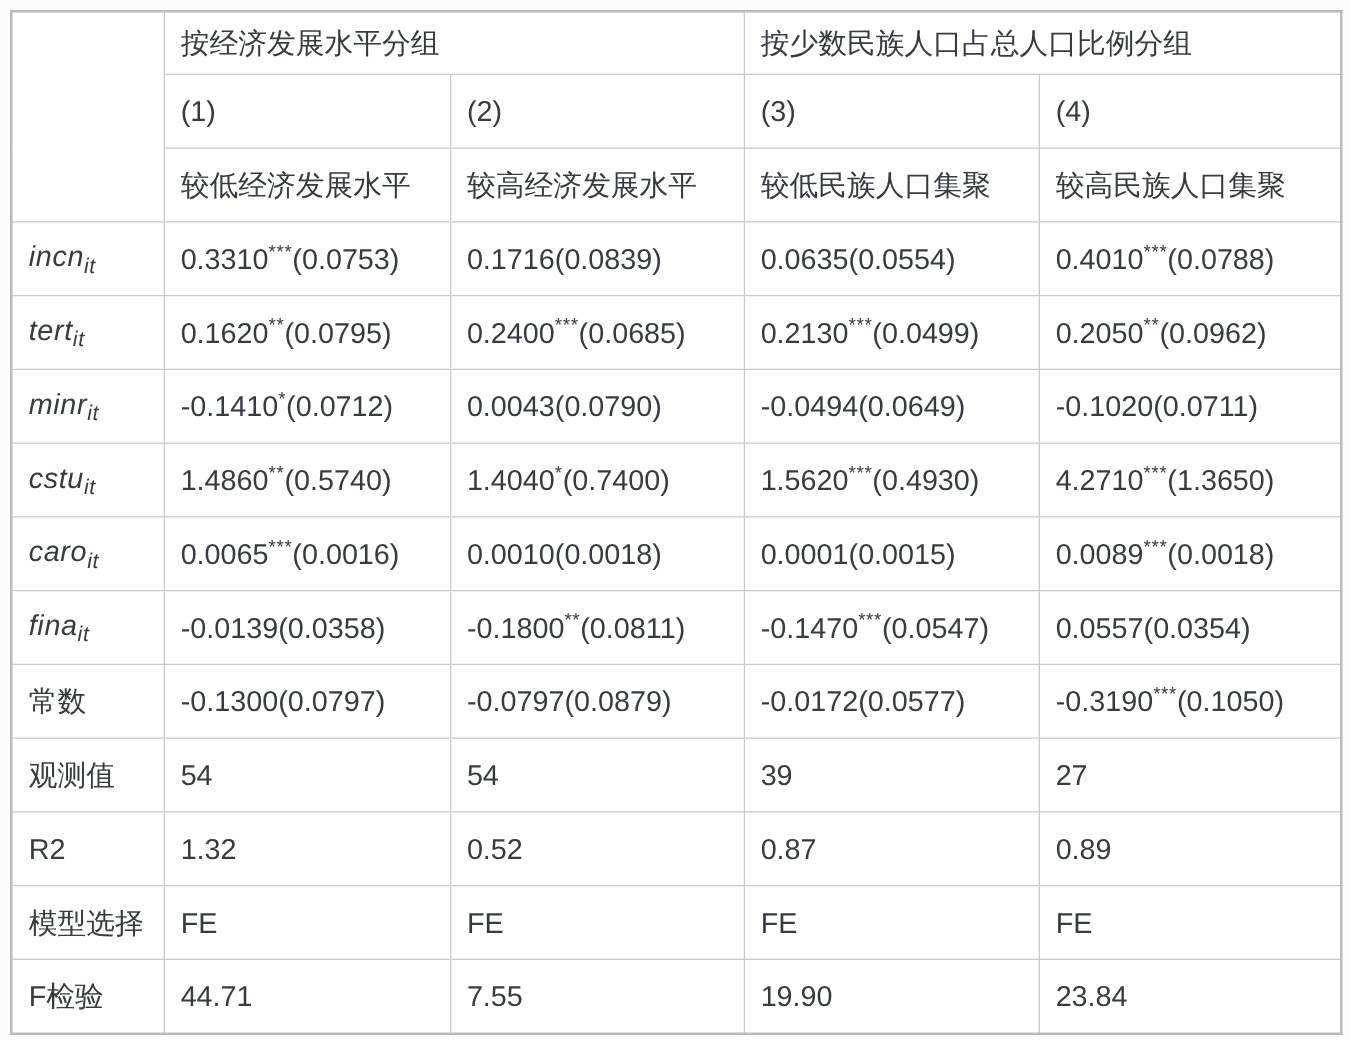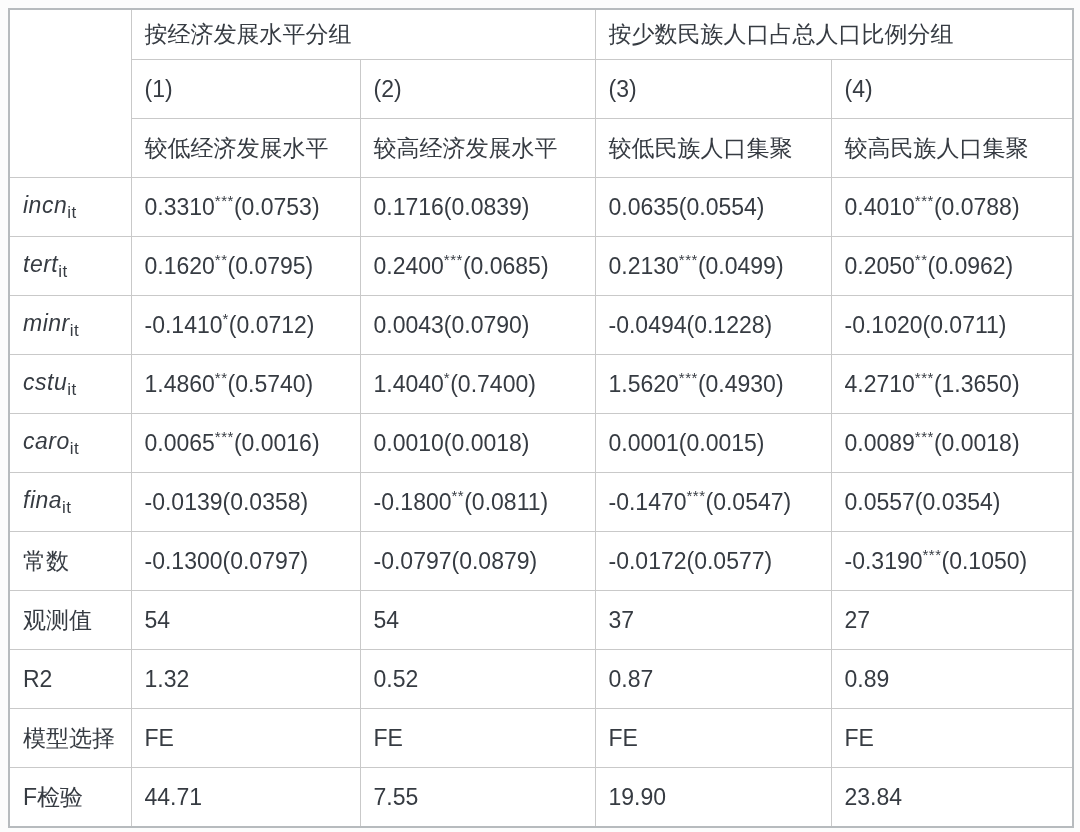--- a/index.html
+++ b/index.html
@@ -43,20 +43,21 @@
   }
   tr.group-header-row th { height: 49px; }
   tr.model-number-row th,
   tr.subheader-row th { height: 58px; }
   tbody tr td { height: 58px; }
   .corner-cell { background: #ffffff; }
   .label-cell i {
     letter-spacing: 0.5px;
   }
   .var-sub {
+    font-style: italic;
     font-size: 17px;
     vertical-align: -5px;
     letter-spacing: 0.5px;
   }
   sup.stars {
     font-size: 15px;
     vertical-align: 9px;
     line-height: 0;
     letter-spacing: 0.5px;
   }
@@ -104,21 +105,21 @@
           <td class="label-cell"><i>tert</i><span class="var-sub">it</span></td>
           <td>0.1620<sup class="stars">**</sup>(0.0795)</td>
           <td>0.2400<sup class="stars">***</sup>(0.0685)</td>
           <td>0.2130<sup class="stars">***</sup>(0.0499)</td>
           <td>0.2050<sup class="stars">**</sup>(0.0962)</td>
         </tr>
         <tr>
           <td class="label-cell"><i>minr</i><span class="var-sub">it</span></td>
           <td>-0.1410<sup class="stars">*</sup>(0.0712)</td>
           <td>0.0043(0.0790)</td>
-          <td>-0.0494(0.1228)</td>
+          <td>-0.0494(0.0649)</td>
           <td>-0.1020(0.0711)</td>
         </tr>
         <tr>
           <td class="label-cell"><i>cstu</i><span class="var-sub">it</span></td>
           <td>1.4860<sup class="stars">**</sup>(0.5740)</td>
           <td>1.4040<sup class="stars">*</sup>(0.7400)</td>
           <td>1.5620<sup class="stars">***</sup>(0.4930)</td>
           <td>4.2710<sup class="stars">***</sup>(1.3650)</td>
         </tr>
         <tr>
@@ -139,21 +140,21 @@
           <td class="label-cell">常数</td>
           <td>-0.1300(0.0797)</td>
           <td>-0.0797(0.0879)</td>
           <td>-0.0172(0.0577)</td>
           <td>-0.3190<sup class="stars">***</sup>(0.1050)</td>
         </tr>
         <tr>
           <td class="label-cell">观测值</td>
           <td>54</td>
           <td>54</td>
-          <td>37</td>
+          <td>39</td>
           <td>27</td>
         </tr>
         <tr>
           <td class="label-cell">R2</td>
           <td>1.32</td>
           <td>0.52</td>
           <td>0.87</td>
           <td>0.89</td>
         </tr>
         <tr>

